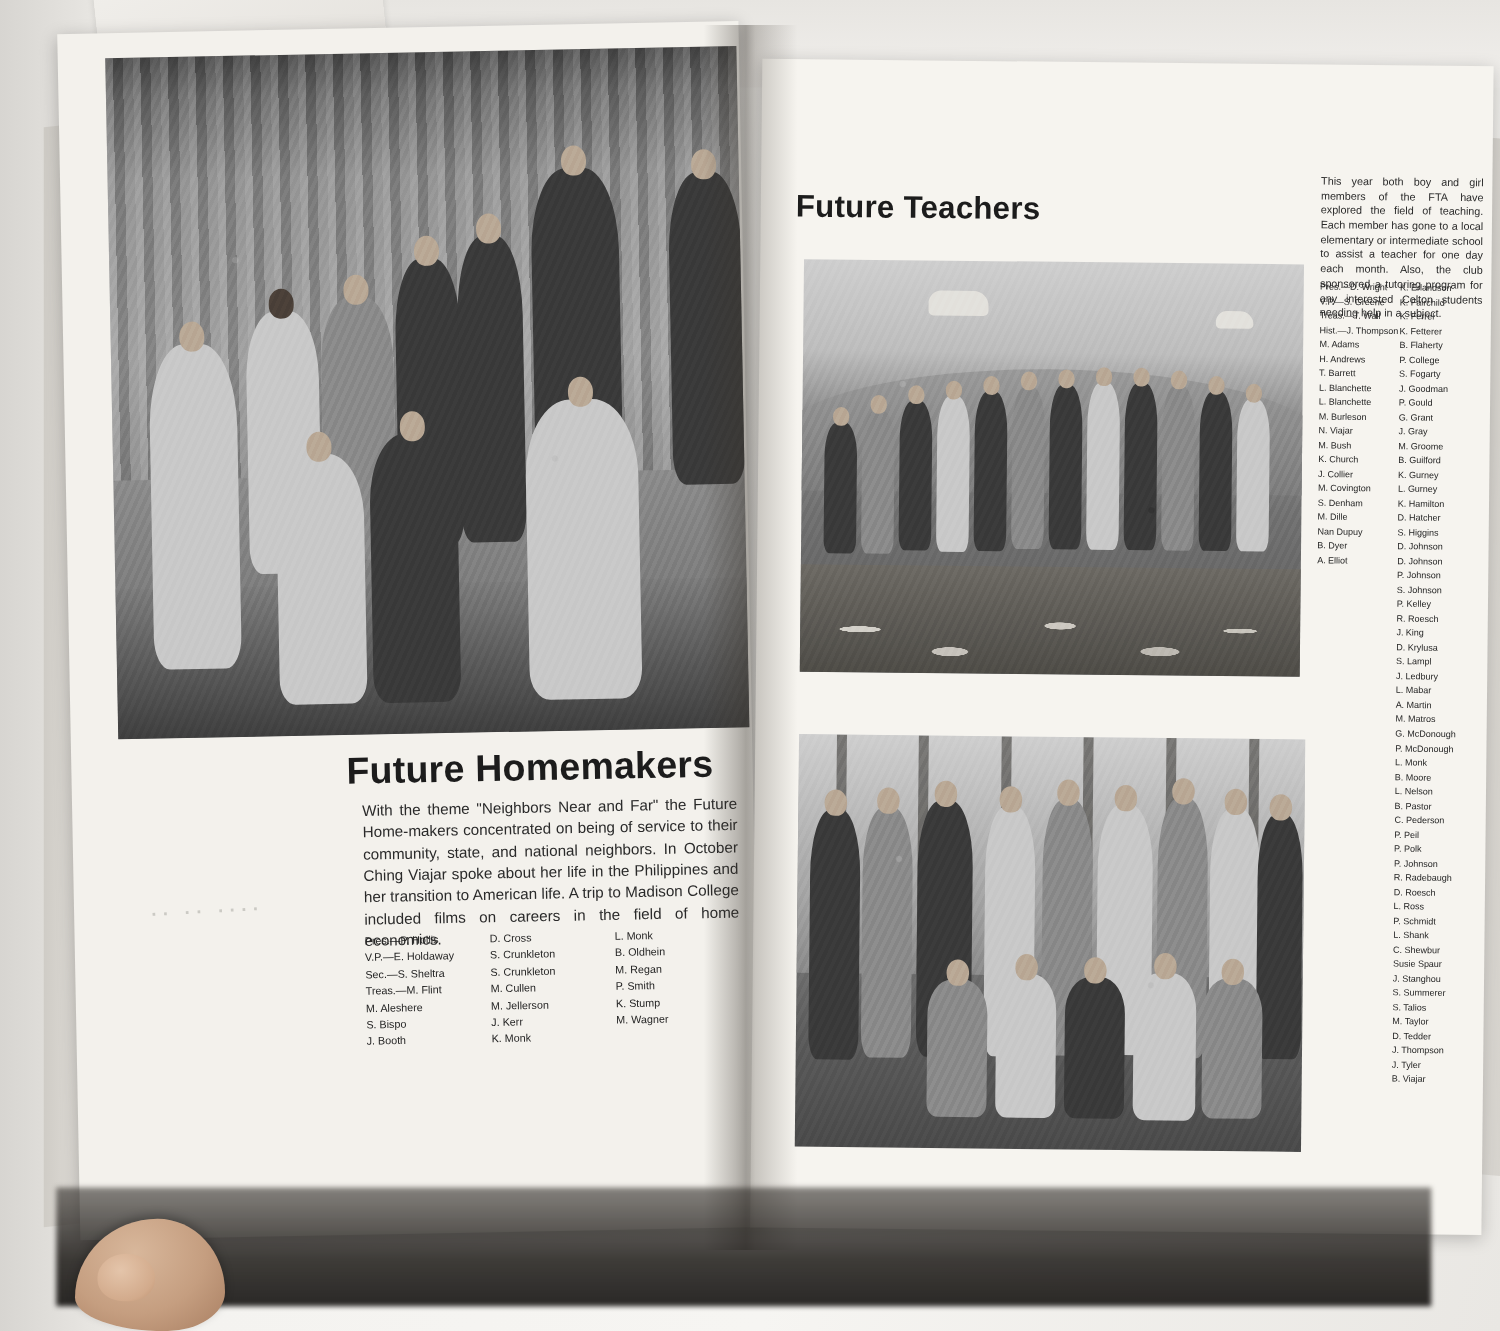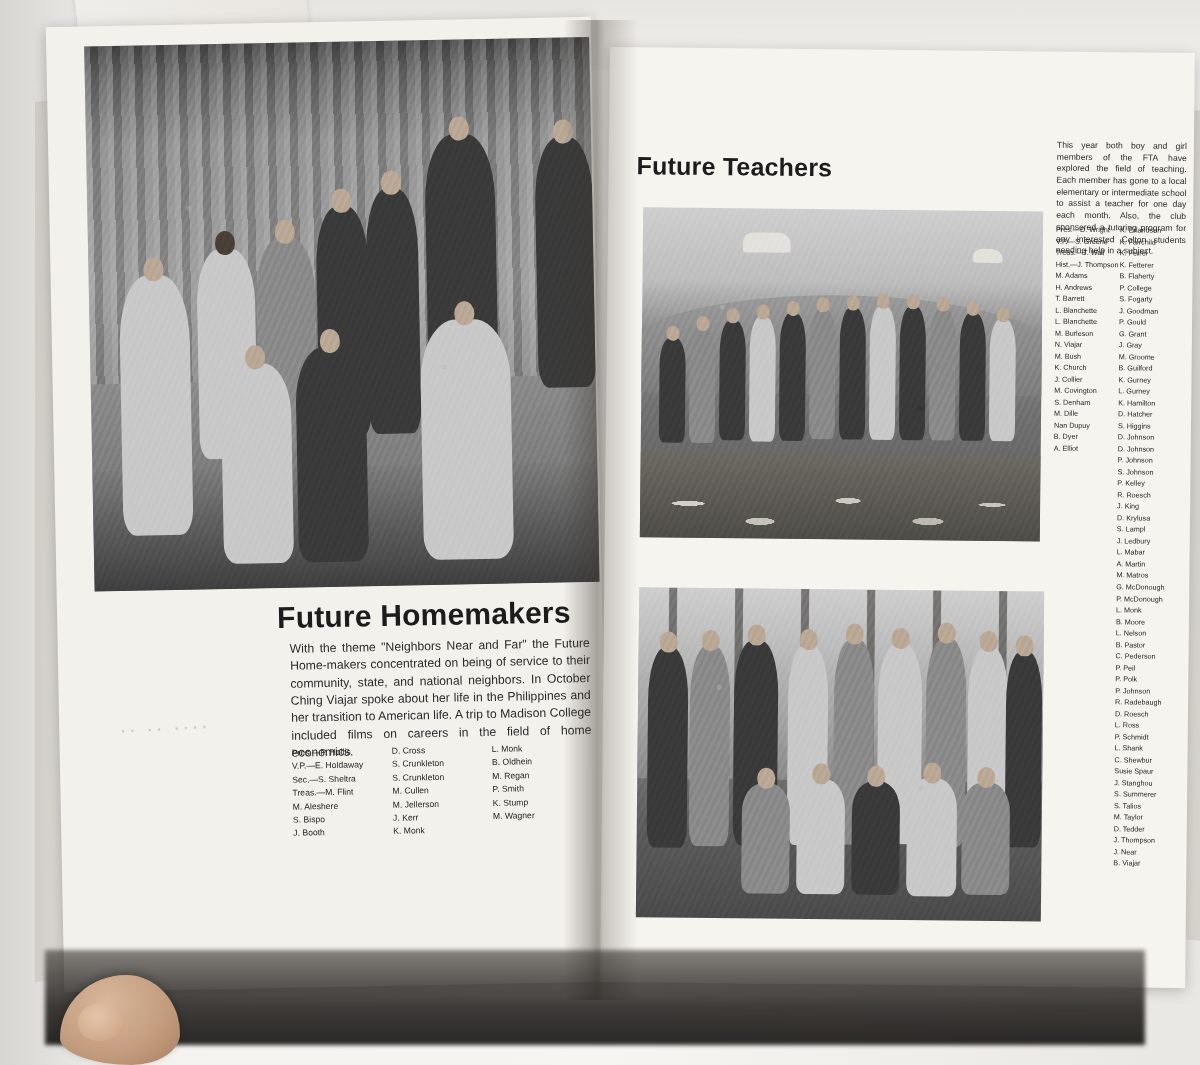--- a/index.html
+++ b/index.html
@@ -525,21 +525,21 @@
           <span>P. Schmidt</span>
           <span>L. Shank</span>
           <span>C. Shewbur</span>
           <span>Susie Spaur</span>
           <span>J. Stanghou</span>
           <span>S. Summerer</span>
           <span>S. Talios</span>
           <span>M. Taylor</span>
           <span>D. Tedder</span>
           <span>J. Thompson</span>
-          <span>J. Near</span>
+          <span>J. Tyler</span>
           <span>B. Viajar</span>
         </div>
       </div>
 
       <div class="photo" id="photo-fta-bottom">
         <div class="trees"></div>
 
         <div class="figure dk" style="left:10px;  top:60px;  width:40px; height:200px;">
             <div class="head pale" style="width:18px;height:21px;top:-16px;"></div>
           </div>

